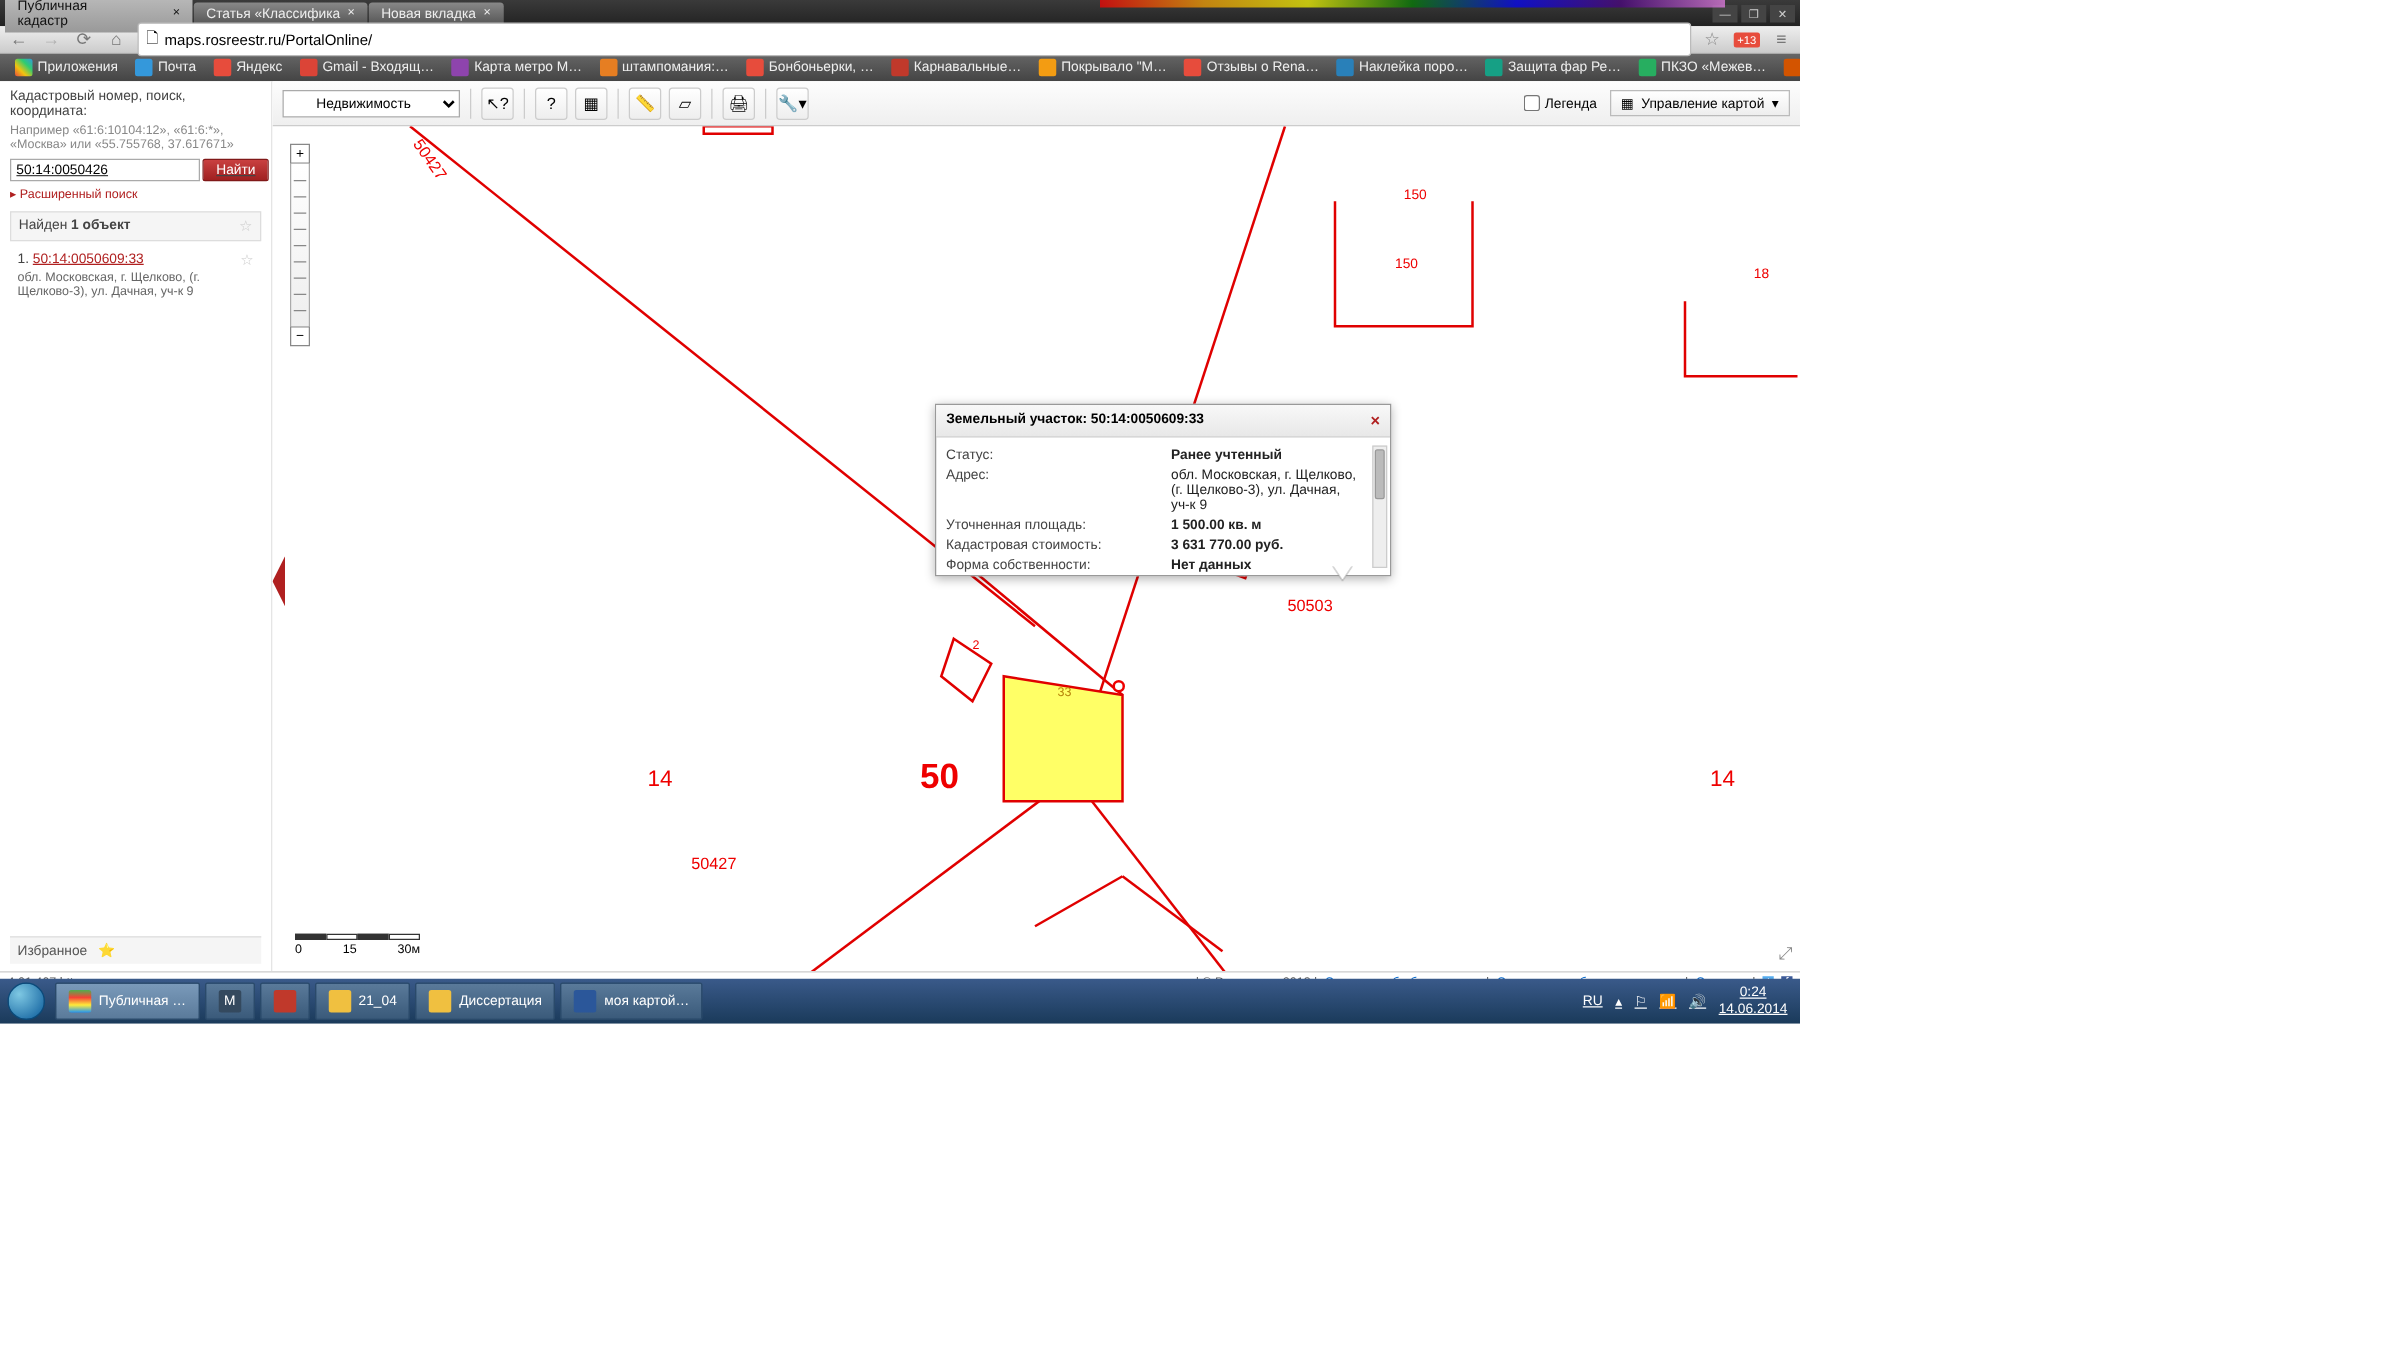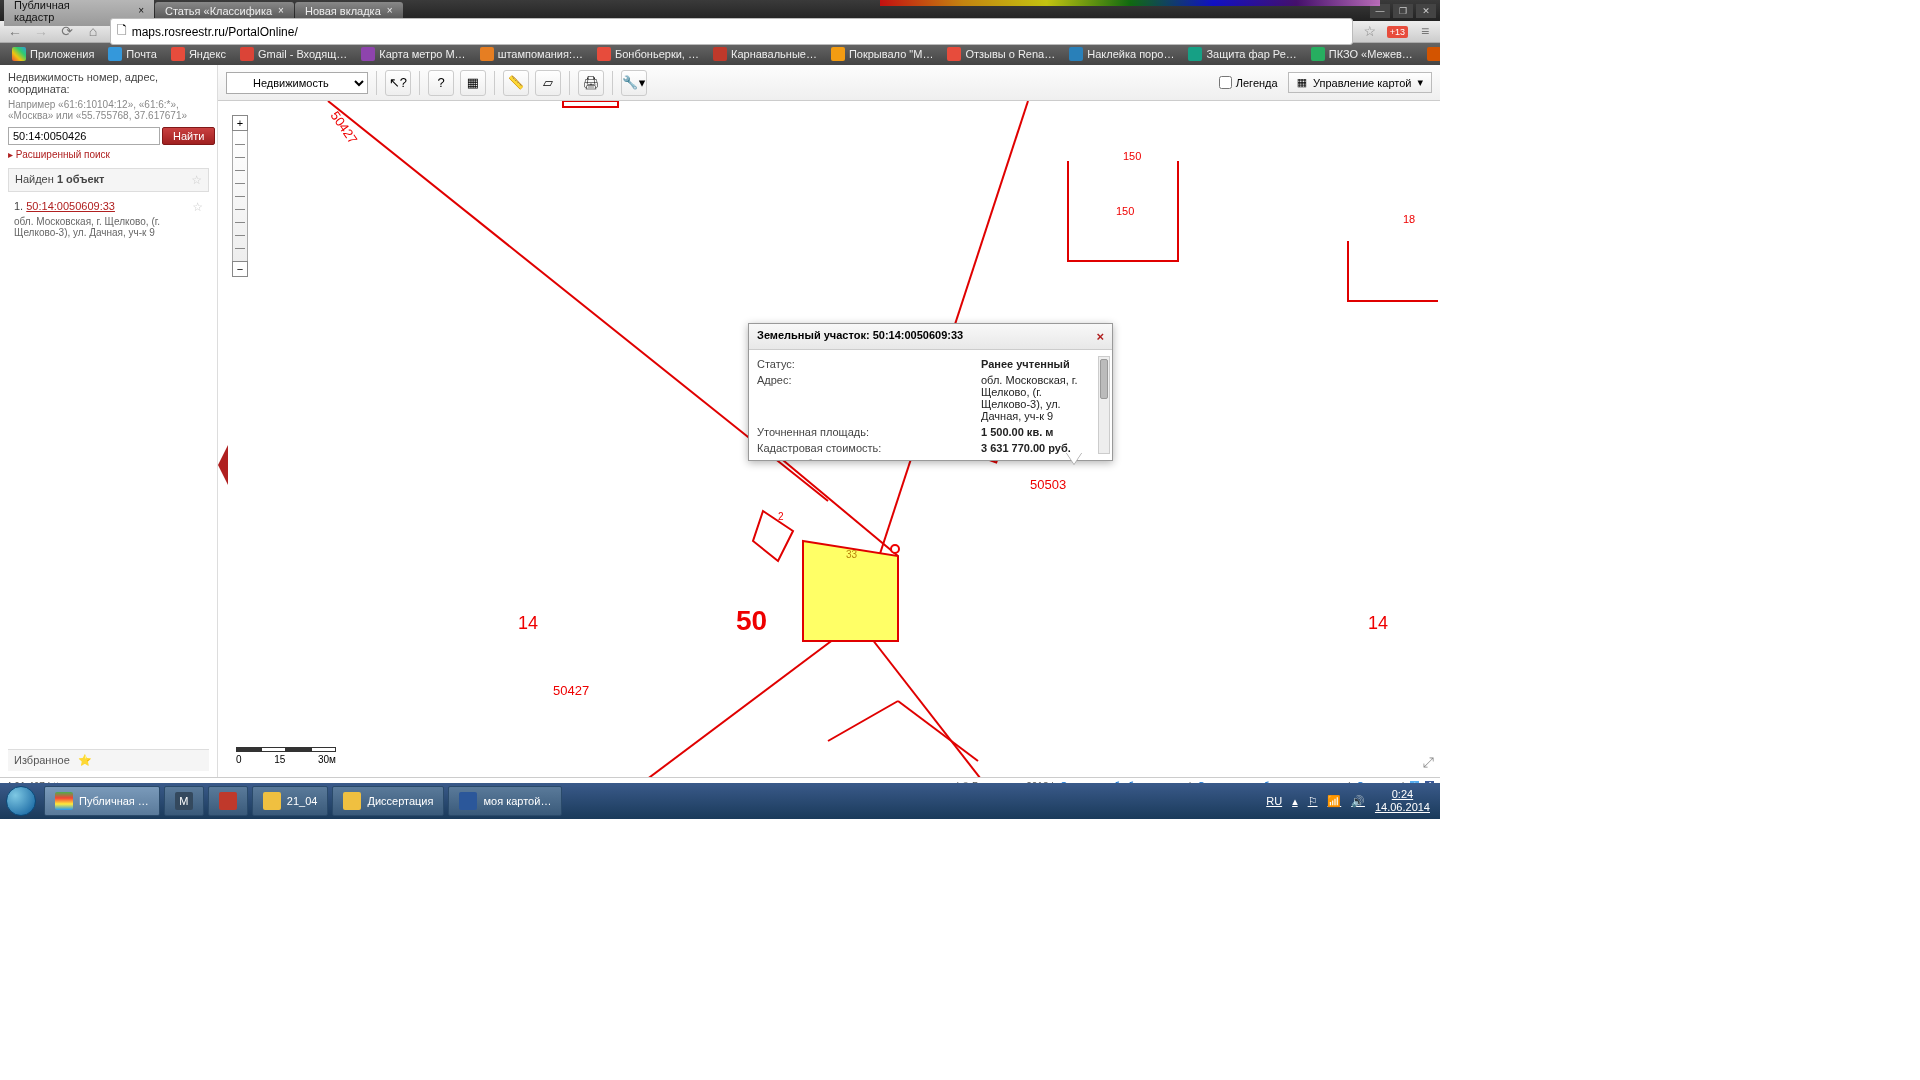--- a/index.html
+++ b/index.html
@@ -19,21 +19,21 @@
 .bm-ico { width:14px; height:14px; background:#e74c3c; border-radius:2px; display:inline-block; }
 .app { position:absolute; top:65px; left:0; right:0; bottom:42px; display:flex; flex-direction:column; }
 .app-header { height:37px; background:#fff; display:flex; align-items:center; padding:0 10px; gap:10px; border-bottom:1px solid #ddd; }
 .logo { width:28px; height:28px; background:radial-gradient(#f0c040,#c0392b); border-radius:50%; border:2px solid #b08830; }
 .logo-txt { font-size:10px; color:#555; }
 .logo-txt .b { color:#b02020; font-weight:bold; font-size:10px; display:block; }
 .app-body { flex:1; display:flex; position:relative; }
 .sidebar { width:218px; background:#fff; border-right:1px solid #ddd; padding:6px 8px; font-size:11px; color:#444; display:flex; flex-direction:column; }
 .sidebar .hint { font-size:11px; margin-bottom:4px; }
 .sidebar .ex { color:#888; font-size:10px; margin-bottom:6px; }
-.search-row { display:flex; gap:2px; margin-bottom:4px; }
+.search-row { display:flex; gap:2px; margin-bottom:4px;text-decoration:underline; }
 .search-row input { flex:1; border:1px solid #aaa; padding:2px 4px; font-size:11px; }
 .search-btn { background:linear-gradient(#c94040,#a02020); color:#fff; border:1px solid #801818; padding:2px 10px; font-size:11px; cursor:pointer; border-radius:2px; }
 .adv { color:#b02020; font-size:10px; cursor:pointer; }
 .found { background:#f5f5f5; border:1px solid #ddd; padding:4px 6px; margin:8px 0 4px; font-size:11px; display:flex; justify-content:space-between; }
 .found b { font-weight:bold; }
 .result { padding:4px 6px; font-size:11px; }
 .result a { color:#b02020; text-decoration:underline; cursor:pointer; font-size:11px; }
 .result .addr { color:#666; font-size:10px; margin-top:2px; }
 .fav-bar { margin-top:auto; background:#f5f5f5; border-top:1px solid #ddd; padding:4px 6px; font-size:11px; color:#555; }
 .map-area { flex:1; position:relative; background:#fff; overflow:hidden; }
@@ -57,21 +57,21 @@
 .collapse-handle { position:absolute; left:218px; top:380px; width:10px; height:40px; background:#b02020; clip-path:polygon(100% 0,0 50%,100% 100%); z-index:6; cursor:pointer; }
 .popup { position:absolute; top:258px; left:530px; width:365px; background:#fff; border:1px solid #999; box-shadow:0 2px 8px rgba(0,0,0,.3); z-index:20; font-size:11px; }
 .popup-hd { background:linear-gradient(#f8f8f8,#e8e8e8); padding:5px 8px; font-weight:bold; display:flex; justify-content:space-between; border-bottom:1px solid #ccc; }
 .popup-close { cursor:pointer; color:#b02020; font-weight:bold; font-size:13px; }
 .popup-tabs { display:flex; background:#f5f5f5; border-bottom:1px solid #ccc; }
 .ptab { padding:6px 12px; font-size:11px; cursor:pointer; border-right:1px solid #ddd; background:linear-gradient(#fafafa,#ececec); }
 .ptab.active { background:#fff; border-top:2px solid #b02020; }
 .popup-body { padding:6px 0 6px 8px; max-height:110px; overflow-y:auto; position:relative; }
 .prow { display:flex; padding:2px 0; font-size:11px; }
 .prow .k { width:180px; color:#444; }
-.prow .v { flex:1; color:#222; font-weight:bold; padding-right:24px;margin-left:44px; }
+.prow .v { flex:1; color:#222; font-weight:bold; padding-right:24px; }
 .pscroll { position:absolute; right:2px; top:6px; bottom:6px; width:12px; background:#eee; border:1px solid #ccc; }
 .pthumb { position:absolute; top:2px; left:1px; width:8px; height:40px; background:#bbb; border:1px solid #999; border-radius:2px; }
 .popup-tail { position:absolute; bottom:-12px; right:30px; width:0; height:0; border:8px solid transparent; border-top:12px solid #fff; filter:drop-shadow(0 1px 0 #999); }
 .map-label { position:absolute; font-size:13px; color:#e00; z-index:2; }
 .status { position:absolute; bottom:24px; left:0; right:0; height:18px; background:#fff; border-top:1px solid #ccc; font-size:10px; color:#555; display:flex; align-items:center; padding:0 6px; }
 .status .r { margin-left:auto; display:flex; gap:6px; }
 .status a { color:#06c; text-decoration:underline; cursor:pointer; }
 .taskbar { position:absolute; bottom:0; left:0; right:0; height:36px; background:linear-gradient(#3a5a8a,#1a3a5a); display:flex; align-items:center; }
 .start { width:42px; height:36px; display:flex; align-items:center; justify-content:center; cursor:pointer; }
 .start-orb { width:30px; height:30px; background:radial-gradient(circle at 30% 30%,#7ec8e3,#0a5a9a); border-radius:50%; border:1px solid #0a4a7a; position:relative; }
@@ -176,21 +176,21 @@
     </div>
   <div class="bm">
       <span class="bm-ico" style="background:#d35400"></span>
     </div>
 </div>
 
 <div class="app">
   <div class="app-body">
 
     <div class="sidebar">
-      <div class="hint">Недвижимость номер, адрес, координата:</div>
+      <div class="hint">Кадастровый номер, поиск, координата:</div>
       <div class="ex">Например «61:6:10104:12», «61:6:*», «Москва» или «55.755768, 37.617671»</div>
       <div class="search-row">
         <input value="50:14:0050426" style="">
         <button class="search-btn">Найти</button>
       </div>
       <div class="adv">▸ <span>Расширенный поиск</span></div>
       <div class="found">
         <span><span>Найден </span><b>1 объект</b></span>
         <span class="star">☆</span>
       </div>

